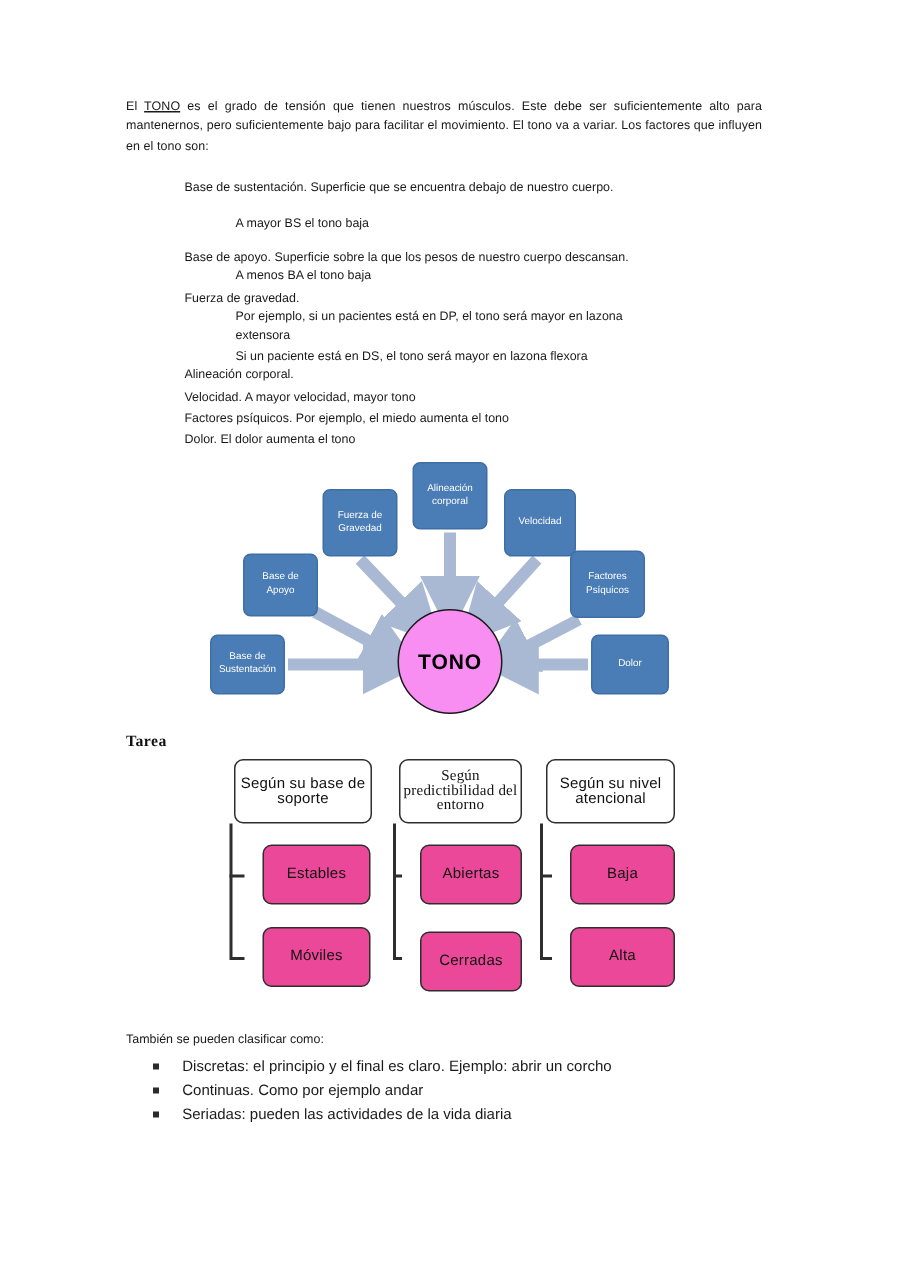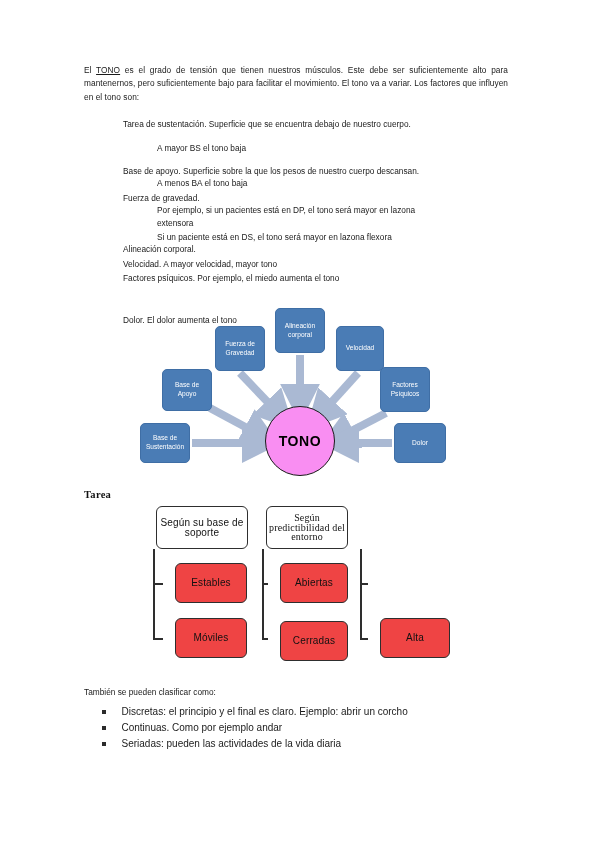--- a/index.html
+++ b/index.html
@@ -144,45 +144,45 @@
     justify-content: center;
     text-align: center;
     font-size: 10px;
     line-height: 9.6px;
     color: #111;
     padding: 2px;
     letter-spacing: 0.15px;
     margin-left: 12px;
   }
   .obox.head { background: #ffffff; }
-  .obox.child { background: #ef4444; }
+  .obox.child { background: #ec4899; }
   .connector { position: absolute; background: #2e2e2e; }
 </style>
 </head>
 <body>
 
 <div class="page">
 
   <div class="para" id="intro-paragraph">
     <span>El </span><span class="u">TONO</span><span> es el grado de tensión que tienen nuestros músculos. Este debe ser suficientemente alto para mantenernos, pero suficientemente bajo para facilitar el movimiento. El tono va a variar. Los factores que influyen en el tono son:</span>
   </div>
 
   <div id="factor-list">
-      <div class="lvl1" style="top: 118px;">Tarea de sustentación. Superficie que se encuentra debajo de nuestro cuerpo.</div>
+      <div class="lvl1" style="top: 118px;">Base de sustentación. Superficie que se encuentra debajo de nuestro cuerpo.</div>
       <div class="lvl2" style="top: 142px;">A mayor BS el tono baja</div>
       <div class="lvl1" style="top: 165px;">Base de apoyo. Superficie sobre la que los pesos de nuestro cuerpo descansan.</div>
       <div class="lvl2" style="top: 177px;">A menos BA el tono baja</div>
       <div class="lvl1" style="top: 192px;">Fuerza de gravedad.</div>
       <div class="lvl2" style="top: 204px;">Por ejemplo, si un pacientes está en DP, el tono será mayor en lazona</div>
       <div class="lvl2" style="top: 217px;">extensora</div>
       <div class="lvl2" style="top: 231px;">Si un paciente está en DS,  el tono será mayor en lazona flexora</div>
       <div class="lvl1" style="top: 243px;">Alineación corporal.</div>
       <div class="lvl1" style="top: 258px;">Velocidad. A mayor velocidad, mayor tono</div>
       <div class="lvl1" style="top: 272px;">Factores psíquicos. Por ejemplo, el miedo aumenta el tono</div>
-      <div class="lvl1" style="top: 286px; margin-top: 28px;">Dolor. El dolor aumenta el tono</div>
+      <div class="lvl1" style="top: 286px;">Dolor. El dolor aumenta el tono</div>
     </div>
 
   <div id="tono-diagram">
     <svg id="tono-arrows" width="320" height="182">
       <defs>
         <marker id="ah" markerWidth="5" markerHeight="5" refX="2.4" refY="2.5" orient="auto">
           <path d="M0,0 L5,2.5 L0,5 z" fill="#aab9d3"></path>
         </marker>
       </defs>
       <g stroke="#aab9d3" stroke-width="8" fill="none" marker-end="url(#ah)">
@@ -215,21 +215,23 @@
       <div class="obox child" style="left: 23px; top: 57px; width: 72px; height: 40px;">Estables</div>
       <div class="connector" style="left: 13px; top: 77px; width: 10px; height: 1.6px;"></div>
       <div class="obox child" style="left: 23px; top: 112px; width: 72px; height: 40px; text-align: center;">Móviles</div>
       <div class="connector" style="left: 13px; top: 132px; width: 10px; height: 1.6px;"></div>
       <div class="obox head" style="left: 114px; top: 0px; width: 82px; height: 43px; font-family: Liberation Serif, serif;">Según predictibilidad del entorno</div>
       <div class="connector" style="left: 122px; top: 43px; width: 1.6px; height: 89px;"></div>
       <div class="obox child" style="left: 128px; top: 57px; width: 68px; height: 40px;">Abiertas</div>
       <div class="connector" style="left: 122px; top: 77px; width: 6px; height: 1.6px;"></div>
       <div class="obox child" style="left: 128px; top: 115px; width: 68px; height: 40px;">Cerradas</div>
       <div class="connector" style="left: 122px; top: 132px; width: 6px; height: 1.6px;"></div>
+      <div class="obox head" style="left: 212px; top: 0px; width: 86px; height: 43px;">Según su nivel atencional</div>
       <div class="connector" style="left: 220px; top: 43px; width: 1.6px; height: 89px;"></div>
+      <div class="obox child" style="left: 228px; top: 57px; width: 70px; height: 40px;">Baja</div>
       <div class="connector" style="left: 220px; top: 77px; width: 8px; height: 1.6px;"></div>
       <div class="obox child" style="left: 228px; top: 112px; width: 70px; height: 40px; text-align: right;">Alta</div>
       <div class="connector" style="left: 220px; top: 132px; width: 8px; height: 1.6px;"></div>
     </div>
 
   <div id="closing-line">También se pueden clasificar como:</div>
   <div id="bullet-list">
       <div class="bullet-row" style="top: 705px;"><span class="sq"></span><span>Discretas: el principio y el final es claro. Ejemplo: abrir un corcho</span></div>
       <div class="bullet-row" style="top: 721px;"><span class="sq"></span><span>Continuas. Como por ejemplo andar</span></div>
       <div class="bullet-row" style="top: 737px;"><span class="sq"></span><span>Seriadas: pueden las actividades de la vida diaria</span></div>

